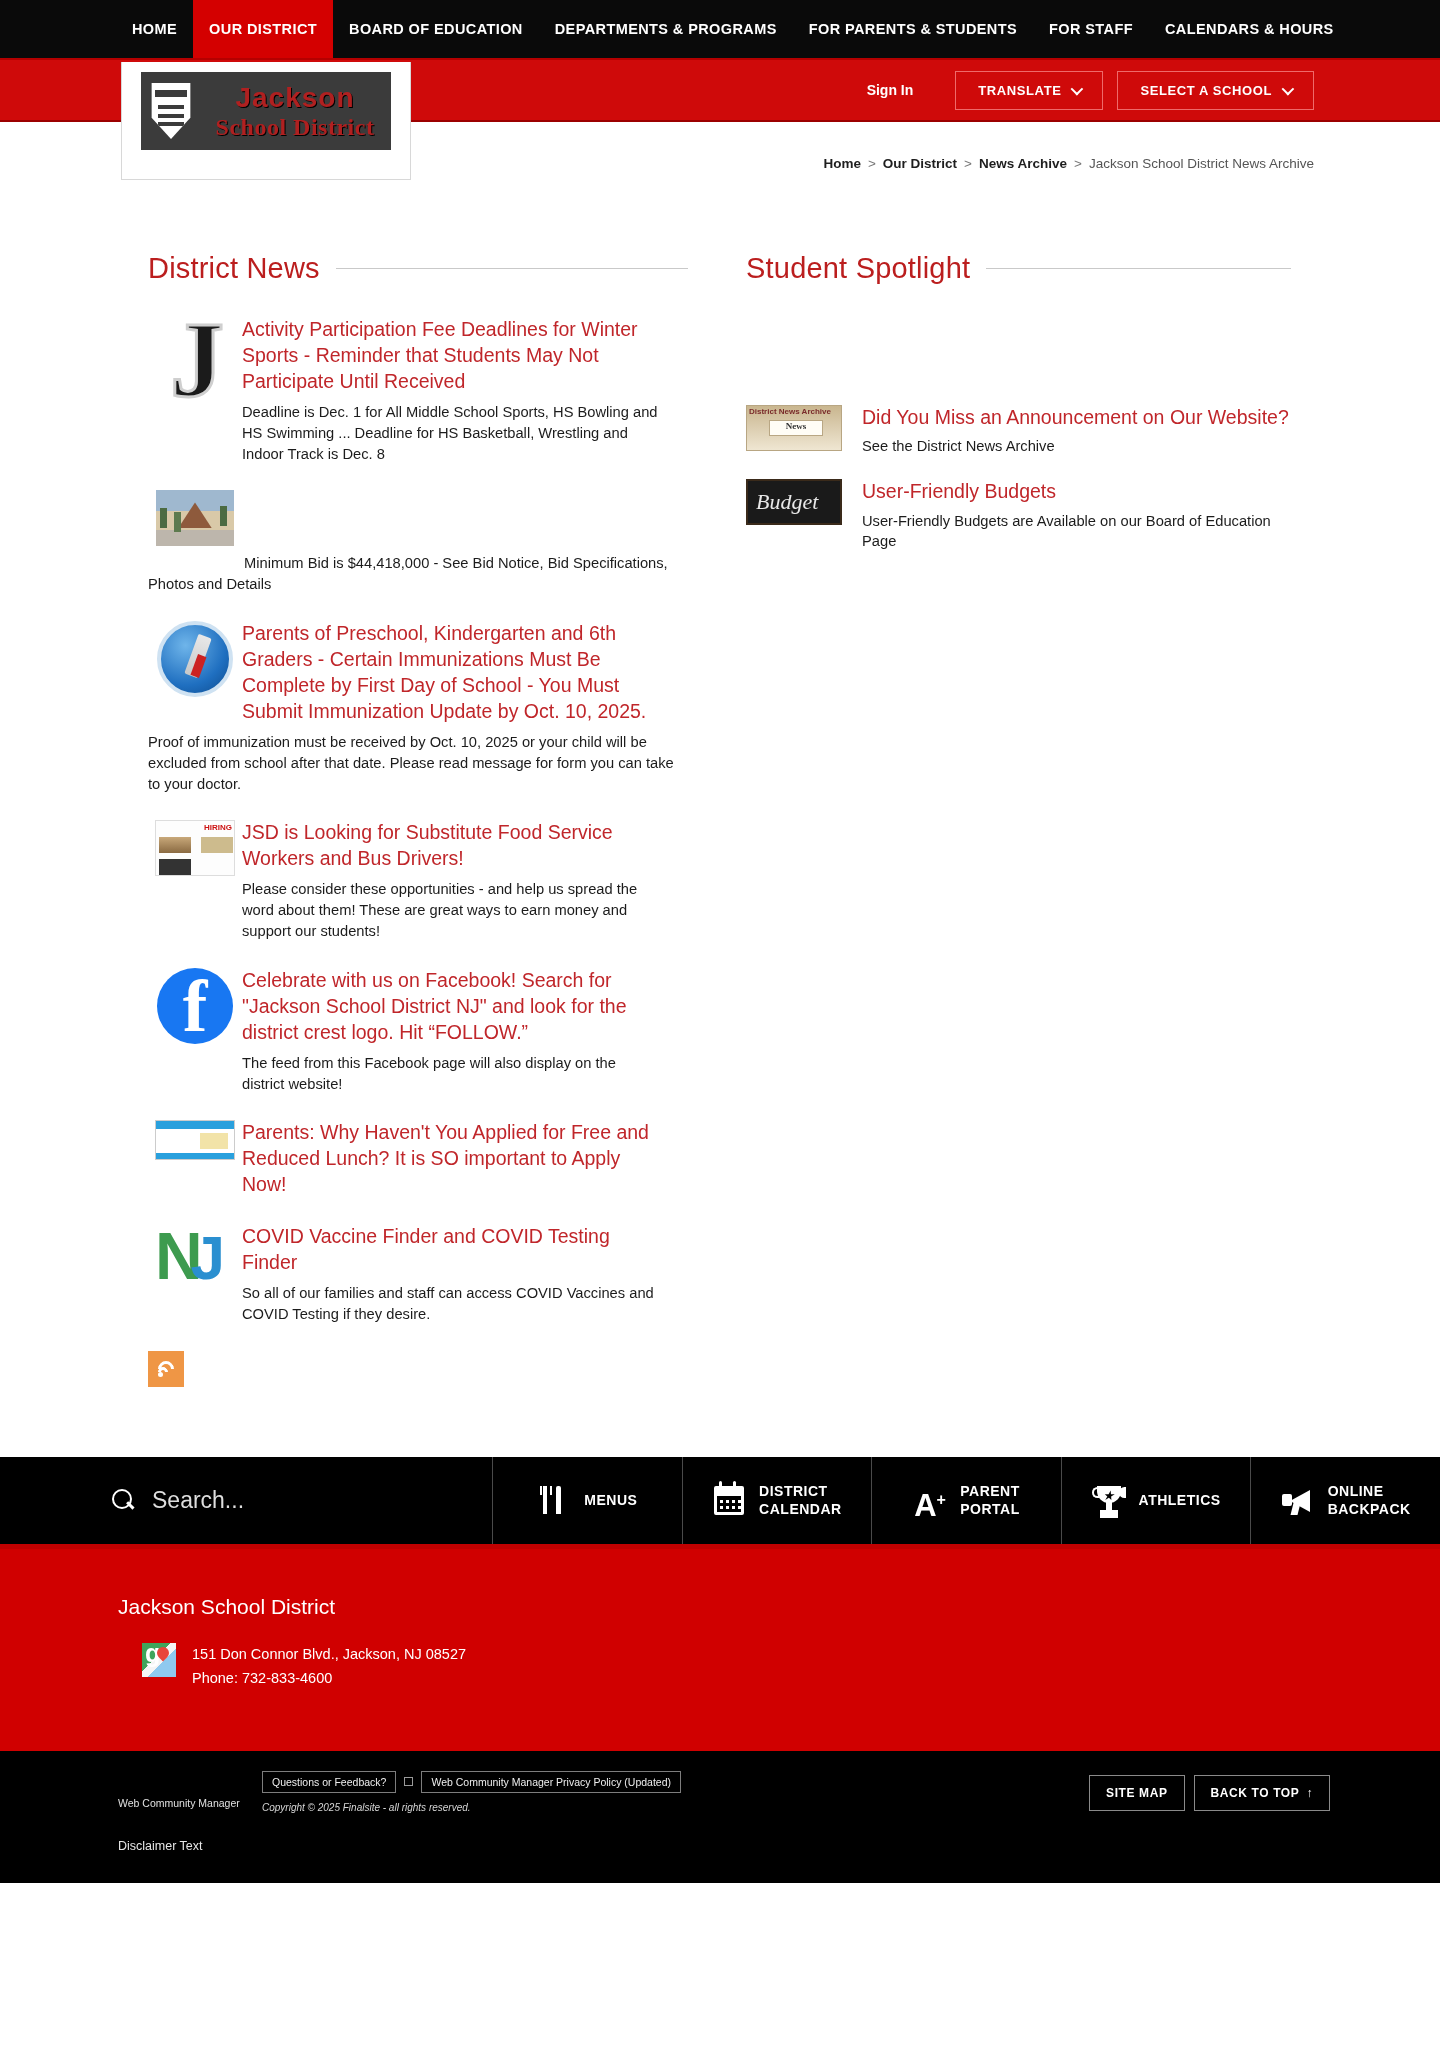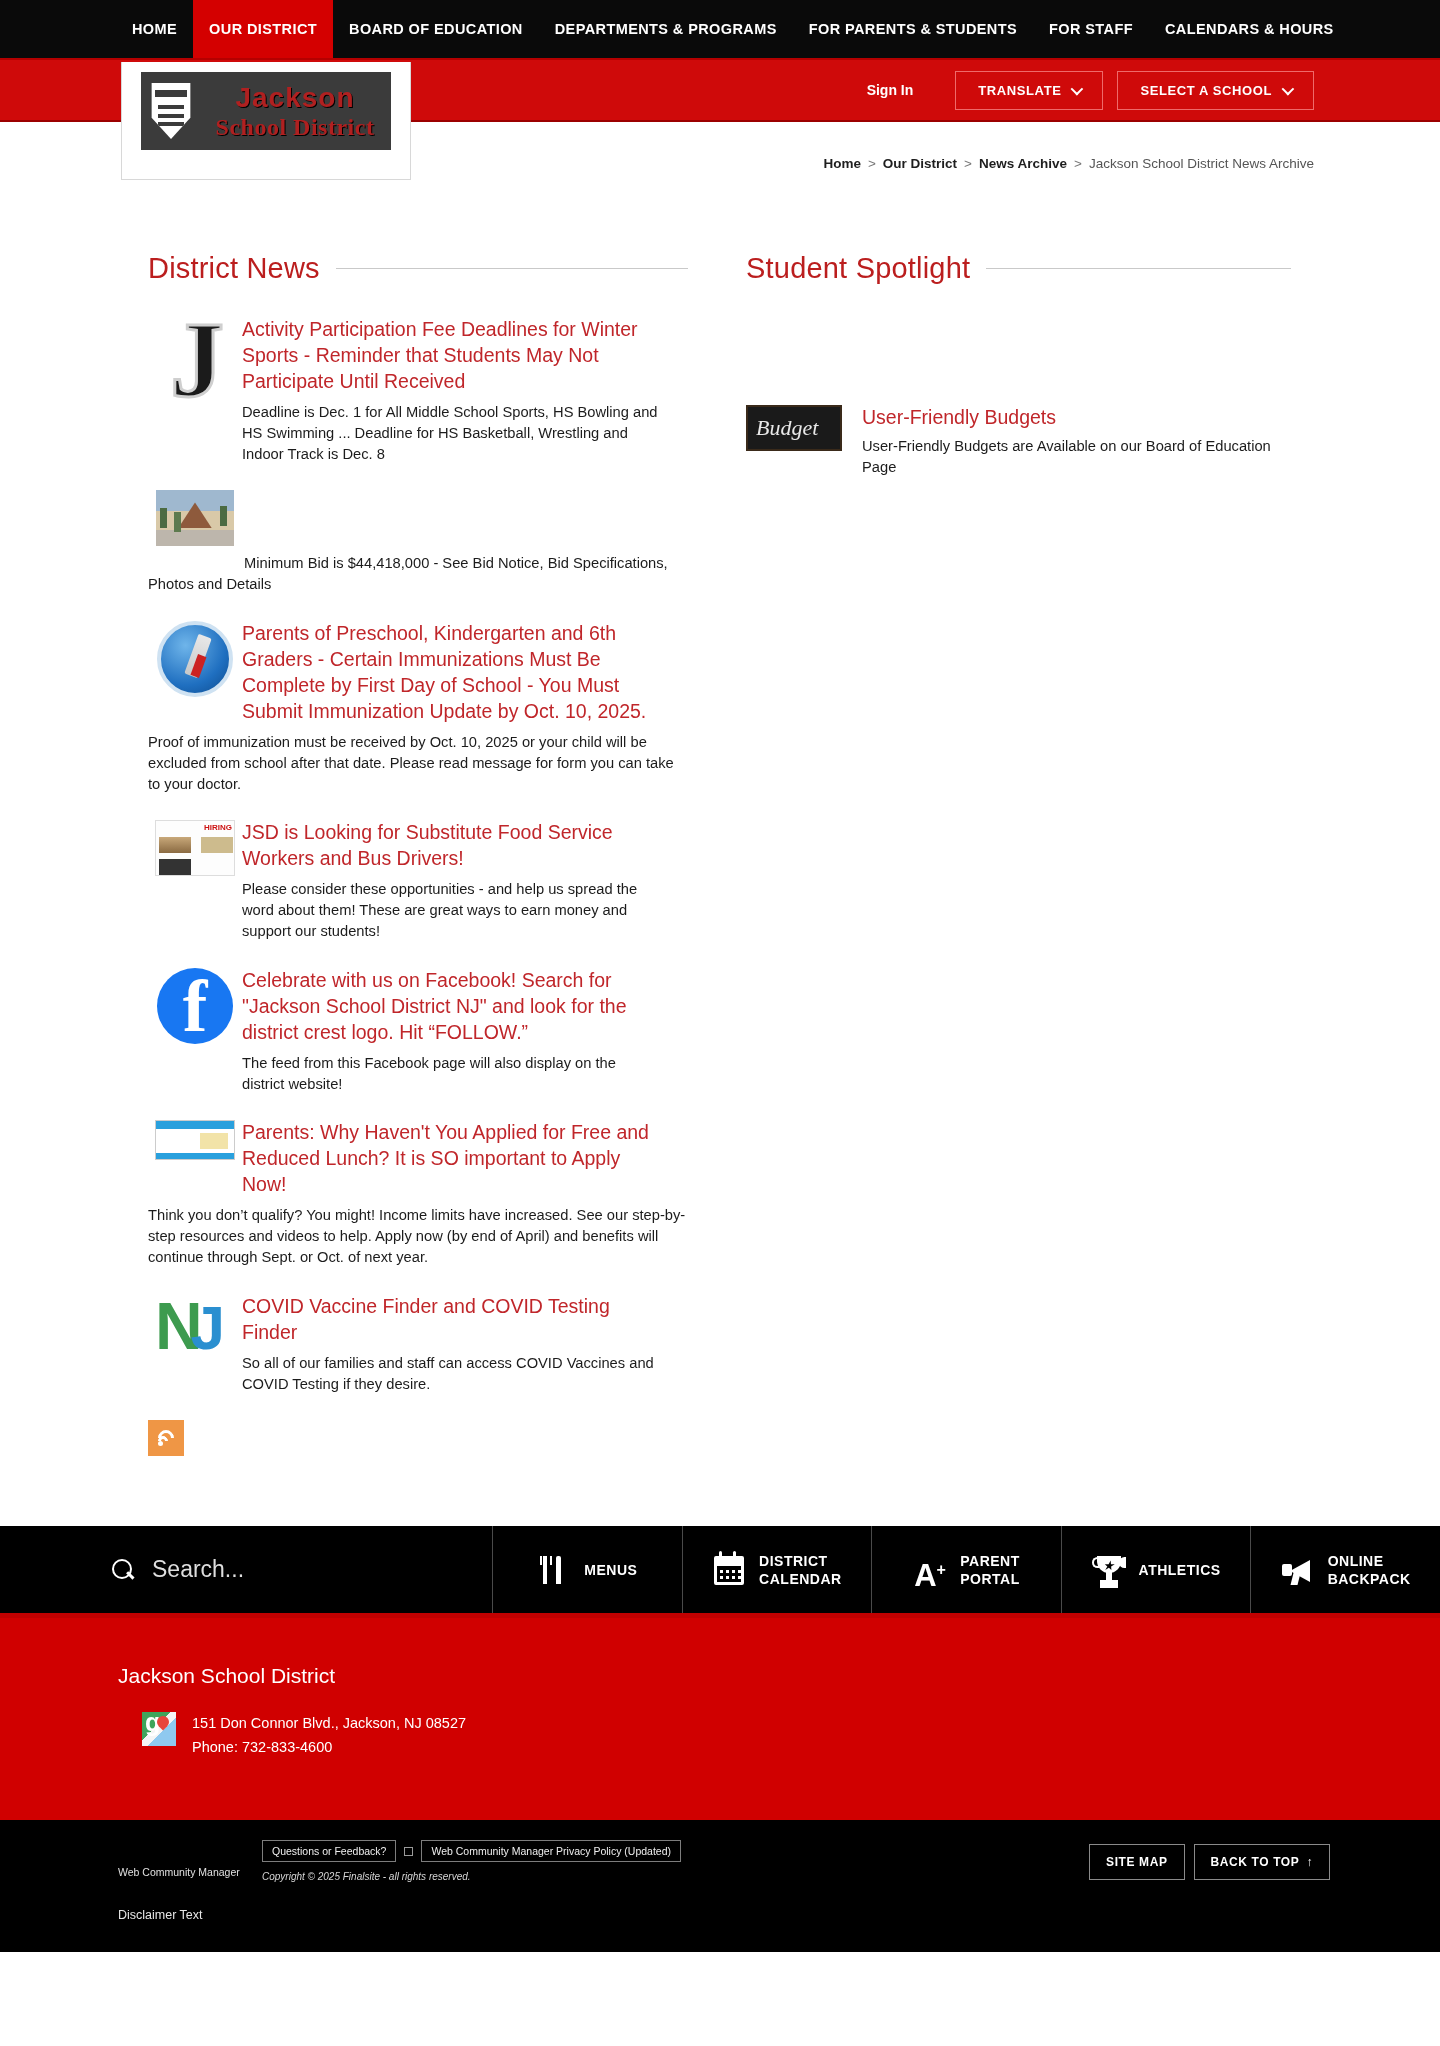--- a/index.html
+++ b/index.html
@@ -621,21 +621,20 @@
       </div>
     </div>
 
     <div class="article">
       <div class="art-thumb">
           <div class="th th-lunch"></div>
         </div>
       <div class="art-body">
         <a class="art-title">Parents: Why Haven't You Applied for Free and Reduced Lunch? It is SO important to Apply Now!</a>
       </div>
-      <div class="art-desc full">Think you don’t qualify? You might! Income limits have increased. See our step-by-step resources and videos to help. Apply now (by end of April) and benefits will continue through Sept. or Oct. of next year.</div>
     </div>
 
     <div class="article">
       <div class="art-thumb">
           <div class="th th-nj"></div>
         </div>
       <div class="art-body">
         <a class="art-title">COVID Vaccine Finder and COVID Testing Finder</a>
         <div class="art-desc">So all of our families and staff can access COVID Vaccines and COVID Testing if they desire.</div>
       </div>
@@ -651,20 +650,32 @@
   </div>
 
   <div class="col-right">
     <div class="sec-head">
       <div class="sec-title">Student Spotlight</div>
       <div class="sec-rule"></div>
     </div>
 
     <div class="sp-spacer"></div>
 
+    <div class="sp-article">
+      <div class="sp-thumb">
+        <div class="th-archive">
+          <span class="ar-t">District News Archive</span>
+          <span class="ar-n">News</span>
+        </div>
+      </div>
+      <div class="sp-body">
+        <a class="sp-title">Did You Miss an Announcement on Our Website?</a>
+        <div class="sp-desc">See the District News Archive</div>
+      </div>
+    </div>
 
     <div class="sp-article">
       <div class="sp-thumb">
         <div class="th-budget"></div>
       </div>
       <div class="sp-body">
         <a class="sp-title">User-Friendly Budgets</a>
         <div class="sp-desc">User-Friendly Budgets are Available on our Board of Education Page</div>
       </div>
     </div>

